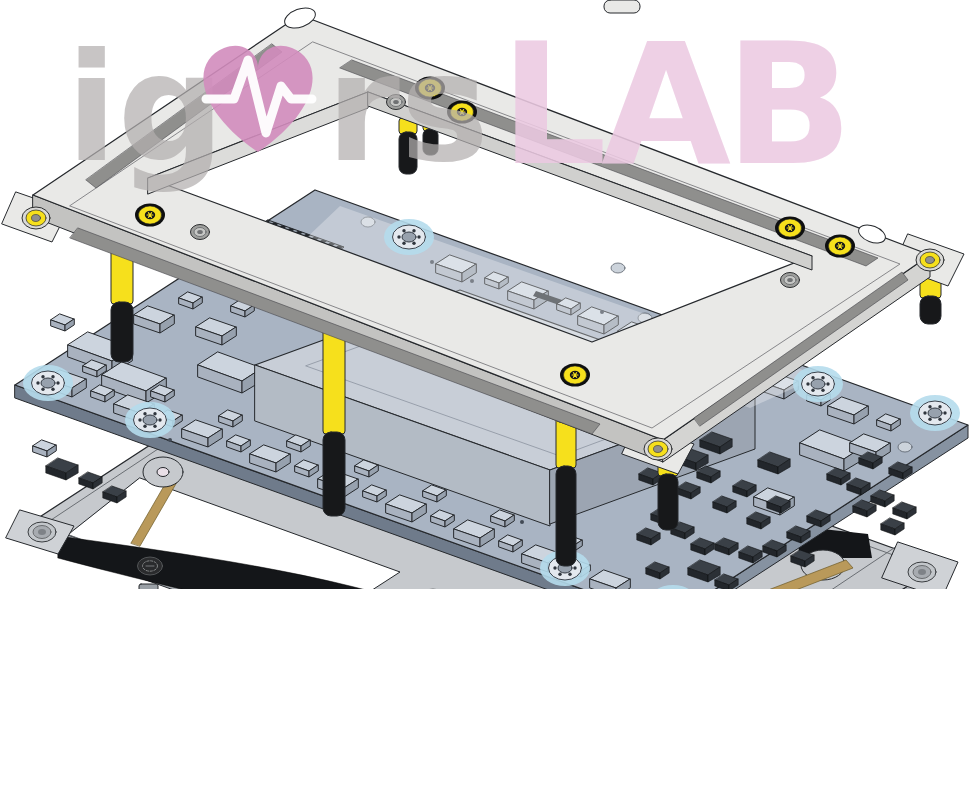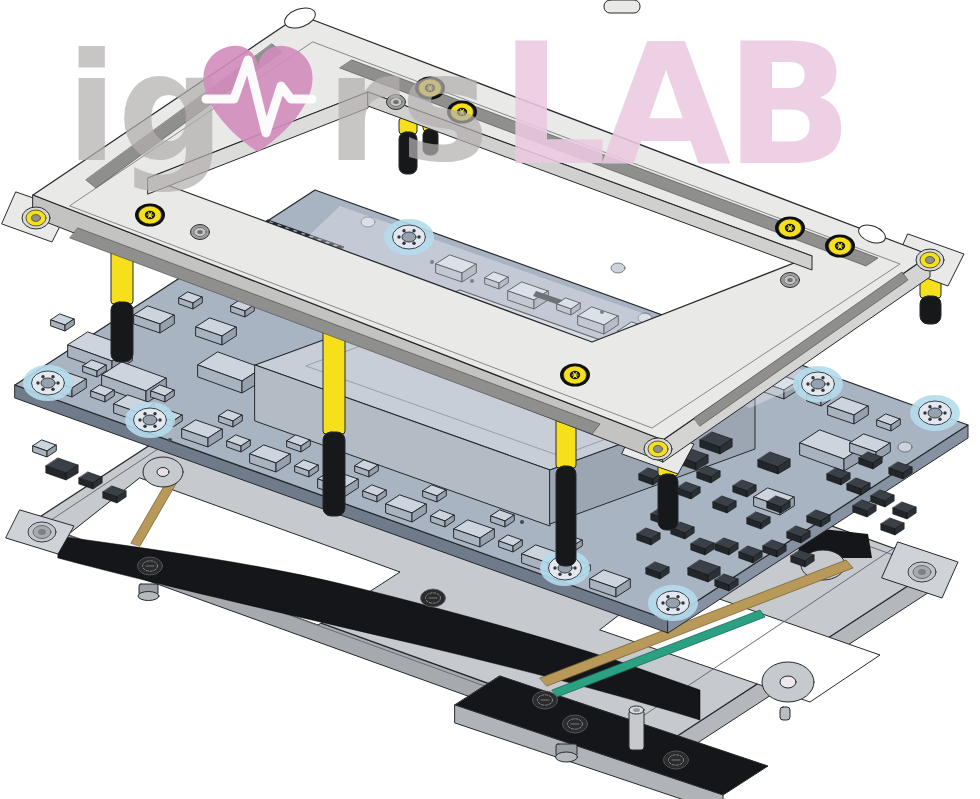--- a/index.html
+++ b/index.html
@@ -6,21 +6,21 @@
     --background:#ffffff; --outline:#26292d;
     --frame:#e9e9e7; --frame-side:#c3c3c1;
     --pcb:#a9b4c3; --pcb-edge:#6f7b8b;
     --plate:#c6c9cd; --plate-side:#a6aaaf;
     --recess-black:#141619; --accent-yellow:#f6e01c;
     --hole-highlight:#b5dcec; --gold:#b9995a; --green:#2ba183;
     --watermark-gray:#b3afaf; --watermark-pink:#eccae2; --heart-pink:#d18cbd;
     --component-dark:#3a4047; --component-light:#ccd4de;
   }
   html,body{margin:0;padding:0;background:var(--background);}
-  .stage{position:relative;width:980px;height:799px;background:var(--background);overflow:hidden;}
+  .stage{position:relative;width:980px;height:589px;background:var(--background);overflow:hidden;}
   svg{position:absolute;left:0;top:0;}
   svg *{stroke-linejoin:round;stroke-linecap:round;}
   .s{stroke:var(--outline);stroke-width:1;}
   .s2{stroke:var(--outline);stroke-width:1.25;}
   .dl{stroke:#6a6e73;stroke-width:1;fill:none;}
   .wm{font-family:"DejaVu Sans","Liberation Sans",sans-serif;font-weight:700;}
 </style>
 </head>
 <body>
 

